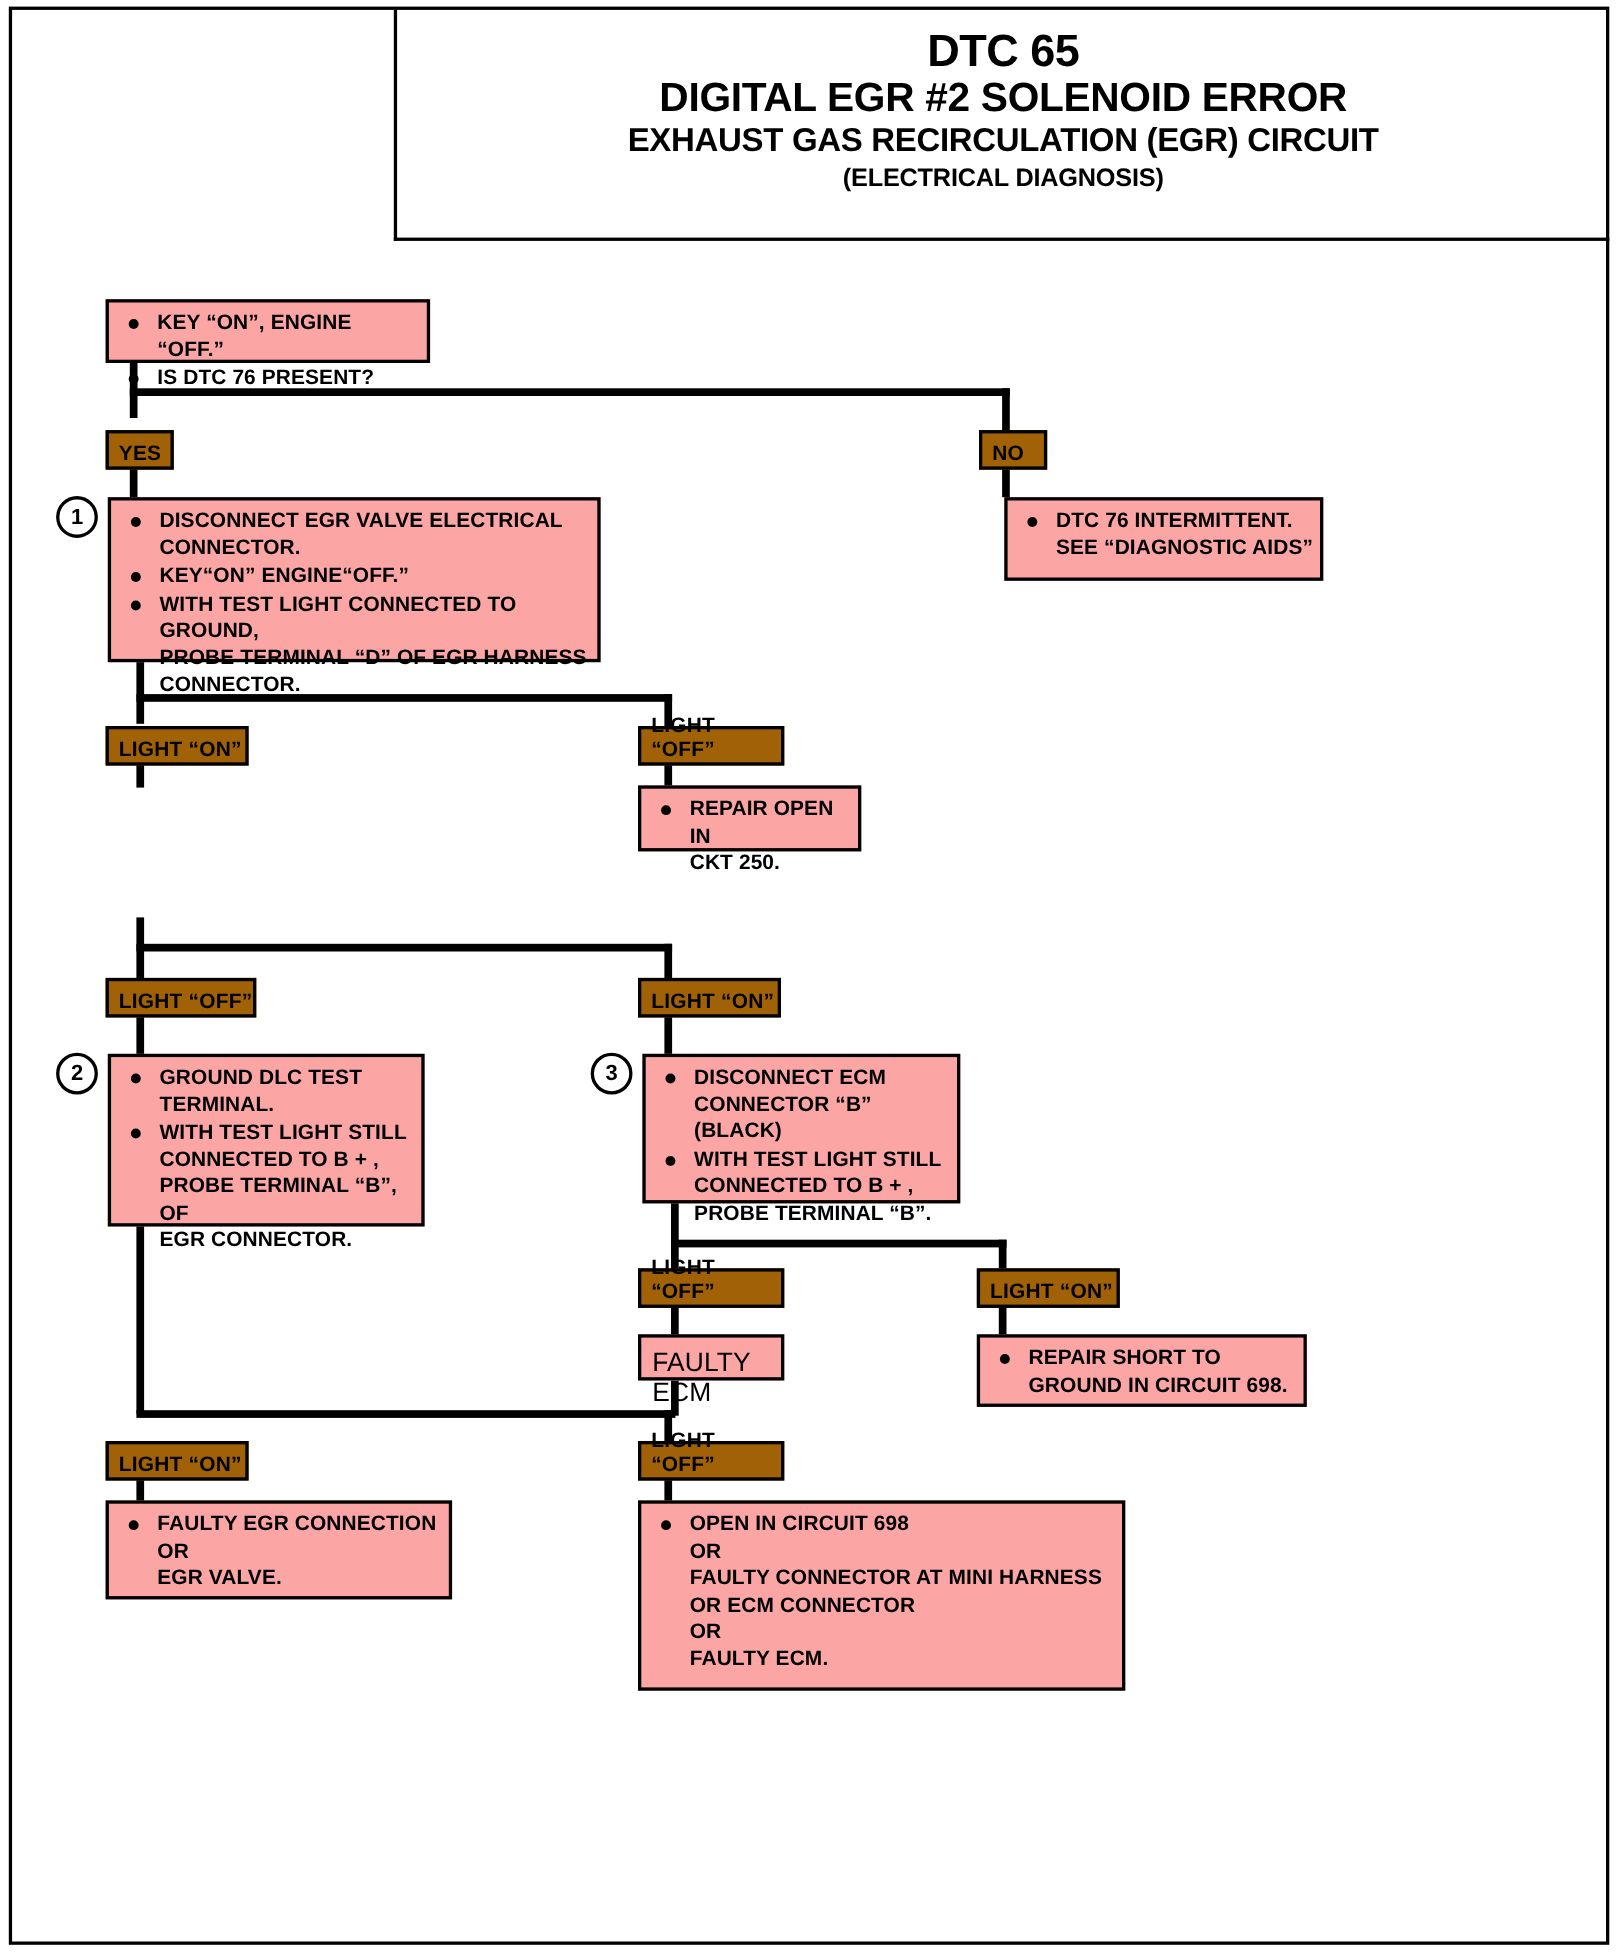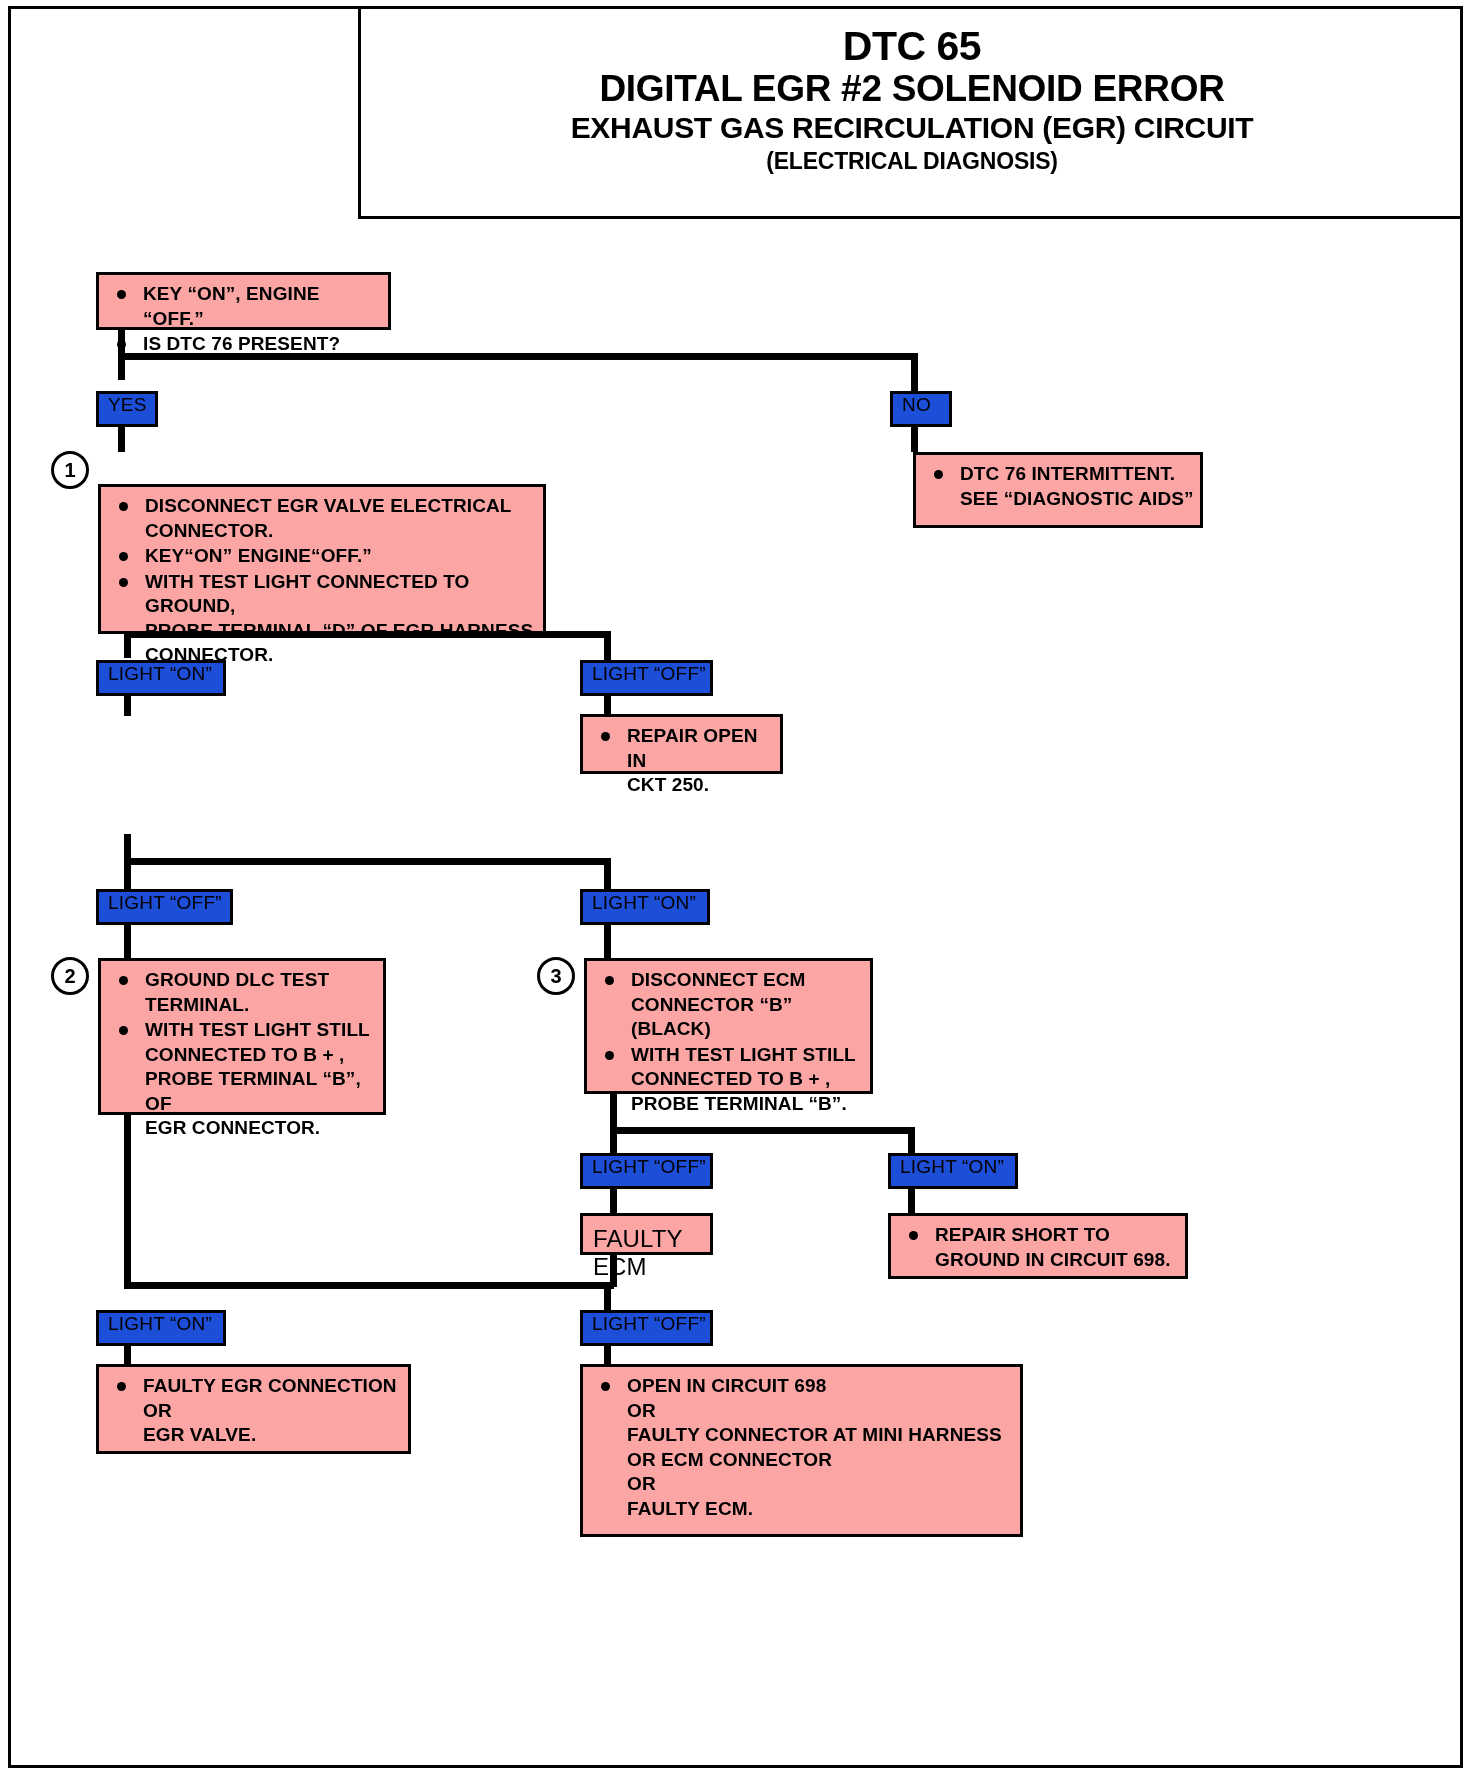--- a/index.html
+++ b/index.html
@@ -77,26 +77,26 @@
     box-sizing: border-box;
     background: #fca5a5;
     color: #000;
   }
 
   
   .label-box {
     position: absolute;
     border: 3px solid #000;
     box-sizing: border-box;
-    background: #1d4ed8;
+    background: #a16207;
     display: flex;
-    align-items: flex-start;
+    align-items: flex-end;
     padding-left: 9px;
     font-size: 19px;
-    font-weight: normal;
+    font-weight: bold;
     letter-spacing: 0.2px;
     color: #000;
   }
 
   
   .blist {
     list-style: none;
     margin: 0;
     padding: 7px 6px 7px 10px;
   }
@@ -220,21 +220,21 @@
   <div class="label-box" style="left:96px; top:391px; width:62px; height:36px;">
     <span>YES</span>
   </div>
   <div class="label-box" style="left:890px; top:391px; width:62px; height:36px;">
     <span>NO</span>
   </div>
 
   <div class="step-circle" style="left:51px; top:451px;">
     <span>1</span>
   </div>
-  <div class="box" style="left:98px; top:452px; width:448px; height:150px;margin-top:32px;">
+  <div class="box" style="left:98px; top:452px; width:448px; height:150px;">
     <ul class="blist">
       <li>DISCONNECT EGR VALVE ELECTRICAL
 CONNECTOR.</li>
       <li>KEY“ON” ENGINE“OFF.”</li>
       <li>WITH TEST LIGHT CONNECTED TO GROUND,
 PROBE TERMINAL “D” OF EGR HARNESS
 CONNECTOR.</li>
     </ul>
   </div>
 

